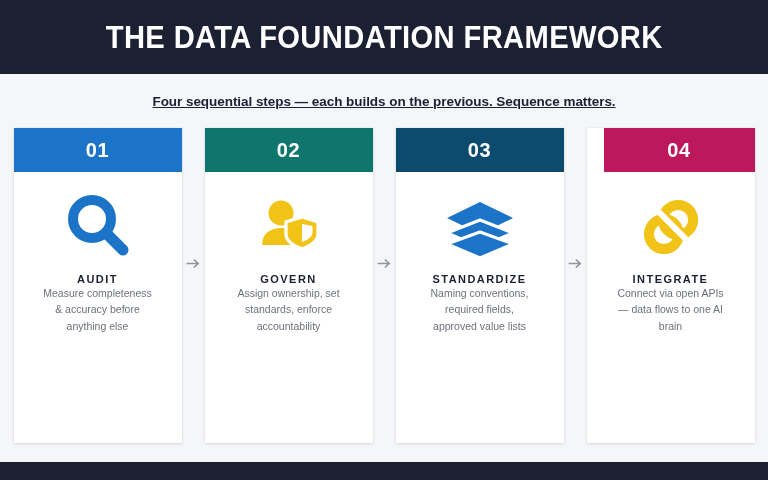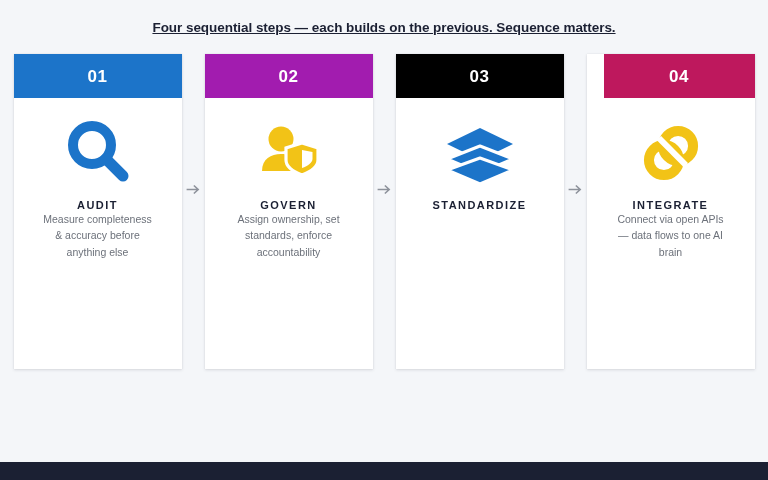--- a/index.html
+++ b/index.html
@@ -93,21 +93,21 @@
 
   .card-header {
     height: 44px;
     flex: 0 0 auto;
     display: flex;
     align-items: center;
     justify-content: center;
   }
   .card-number {
     color: #ffffff;
-    font-size: 17px;
+    font-size: 20px;
     font-weight: bold;
     letter-spacing: 0.6px;
     line-height: 1;
   }
 
   .card-body {
     flex: 1 1 auto;
     display: flex;
     flex-direction: column;
     align-items: center;
@@ -166,20 +166,23 @@
   .spacer-bottom {
     flex: 0 0 auto;
     height: 19px;
   }
 </style>
 </head>
 <body>
 
 <div class="infographic">
 
+  <div class="header-bar">
+    <div class="header-title">THE DATA FOUNDATION FRAMEWORK</div>
+  </div>
 
   <div class="subtitle-row">
     <div class="subtitle-text">Four sequential steps — each builds on the previous. Sequence matters.</div>
   </div>
 
   <div class="cards-area">
 
     <div class="card-slot">
       <div class="card">
         <div class="card-header" style="background:#1c74c9;">
@@ -198,21 +201,21 @@
       </div>
       <div class="arrow" style="left:168px;">
         <svg width="15" height="15" viewBox="0 0 16 16" aria-hidden="true">
           <path d="M1.5 8 H12.5 M9 4.3 L13 8 L9 11.7" fill="none" stroke="#8e939c" stroke-width="1.7" stroke-linecap="square" stroke-linejoin="miter"></path>
         </svg>
       </div>
     </div>
 
     <div class="card-slot">
       <div class="card">
-        <div class="card-header" style="background:#a21caf;">
+        <div class="card-header" style="background:#0f766e;">
           <span class="card-number">02</span>
         </div>
         <div class="card-body">
           <div class="card-icon">
             <svg width="74" height="74" viewBox="0 0 74 74" aria-hidden="true">
               <circle cx="29" cy="23" r="12.5" fill="#f2c317"></circle>
               <path d="M10 55 C10 43 19 38 29 38 C36 38 42 40.5 46 45 L46 55 Z" fill="#f2c317"></path>
               <path d="M50 27 L66 32 L66 44 C66 51 58 56 50 59 C42 56 34 51 34 44 L34 32 Z" fill="#f2c317" stroke="#ffffff" stroke-width="3.2"></path>
               <path d="M50 34 L50 52 C56 50 60.5 46.5 60.5 43 L60.5 36 Z" fill="#ffffff"></path>
             </svg>
@@ -223,32 +226,33 @@
       </div>
       <div class="arrow" style="left:168px;">
         <svg width="15" height="15" viewBox="0 0 16 16" aria-hidden="true">
           <path d="M1.5 8 H12.5 M9 4.3 L13 8 L9 11.7" fill="none" stroke="#8e939c" stroke-width="1.7" stroke-linecap="square" stroke-linejoin="miter"></path>
         </svg>
       </div>
     </div>
 
     <div class="card-slot">
       <div class="card">
-        <div class="card-header" style="background:#000000;align-items:center;">
+        <div class="card-header" style="background:#0c4a6e;align-items:center;">
           <span class="card-number">03</span>
         </div>
         <div class="card-body">
           <div class="card-icon">
             <svg width="74" height="74" viewBox="0 0 74 74" aria-hidden="true">
               <path d="M37 12 L70 28 L37 44 L4 28 Z" fill="#1c74c9"></path>
               <path d="M37 30 L70 43 L37 57 L4 43 Z" fill="#1c74c9" stroke="#ffffff" stroke-width="3.2" stroke-linejoin="round"></path>
               <path d="M37 42 L70 54 L37 68 L4 54 Z" fill="#1c74c9" stroke="#ffffff" stroke-width="3.2" stroke-linejoin="round"></path>
             </svg>
           </div>
           <div class="card-label">STANDARDIZE</div>
+          <div class="card-desc">Naming conventions, required fields, approved value lists</div>
         </div>
       </div>
       <div class="arrow" style="left:168px;">
         <svg width="15" height="15" viewBox="0 0 16 16" aria-hidden="true">
           <path d="M1.5 8 H12.5 M9 4.3 L13 8 L9 11.7" fill="none" stroke="#8e939c" stroke-width="1.7" stroke-linecap="square" stroke-linejoin="miter"></path>
         </svg>
       </div>
     </div>
 
     <div class="card-slot">

